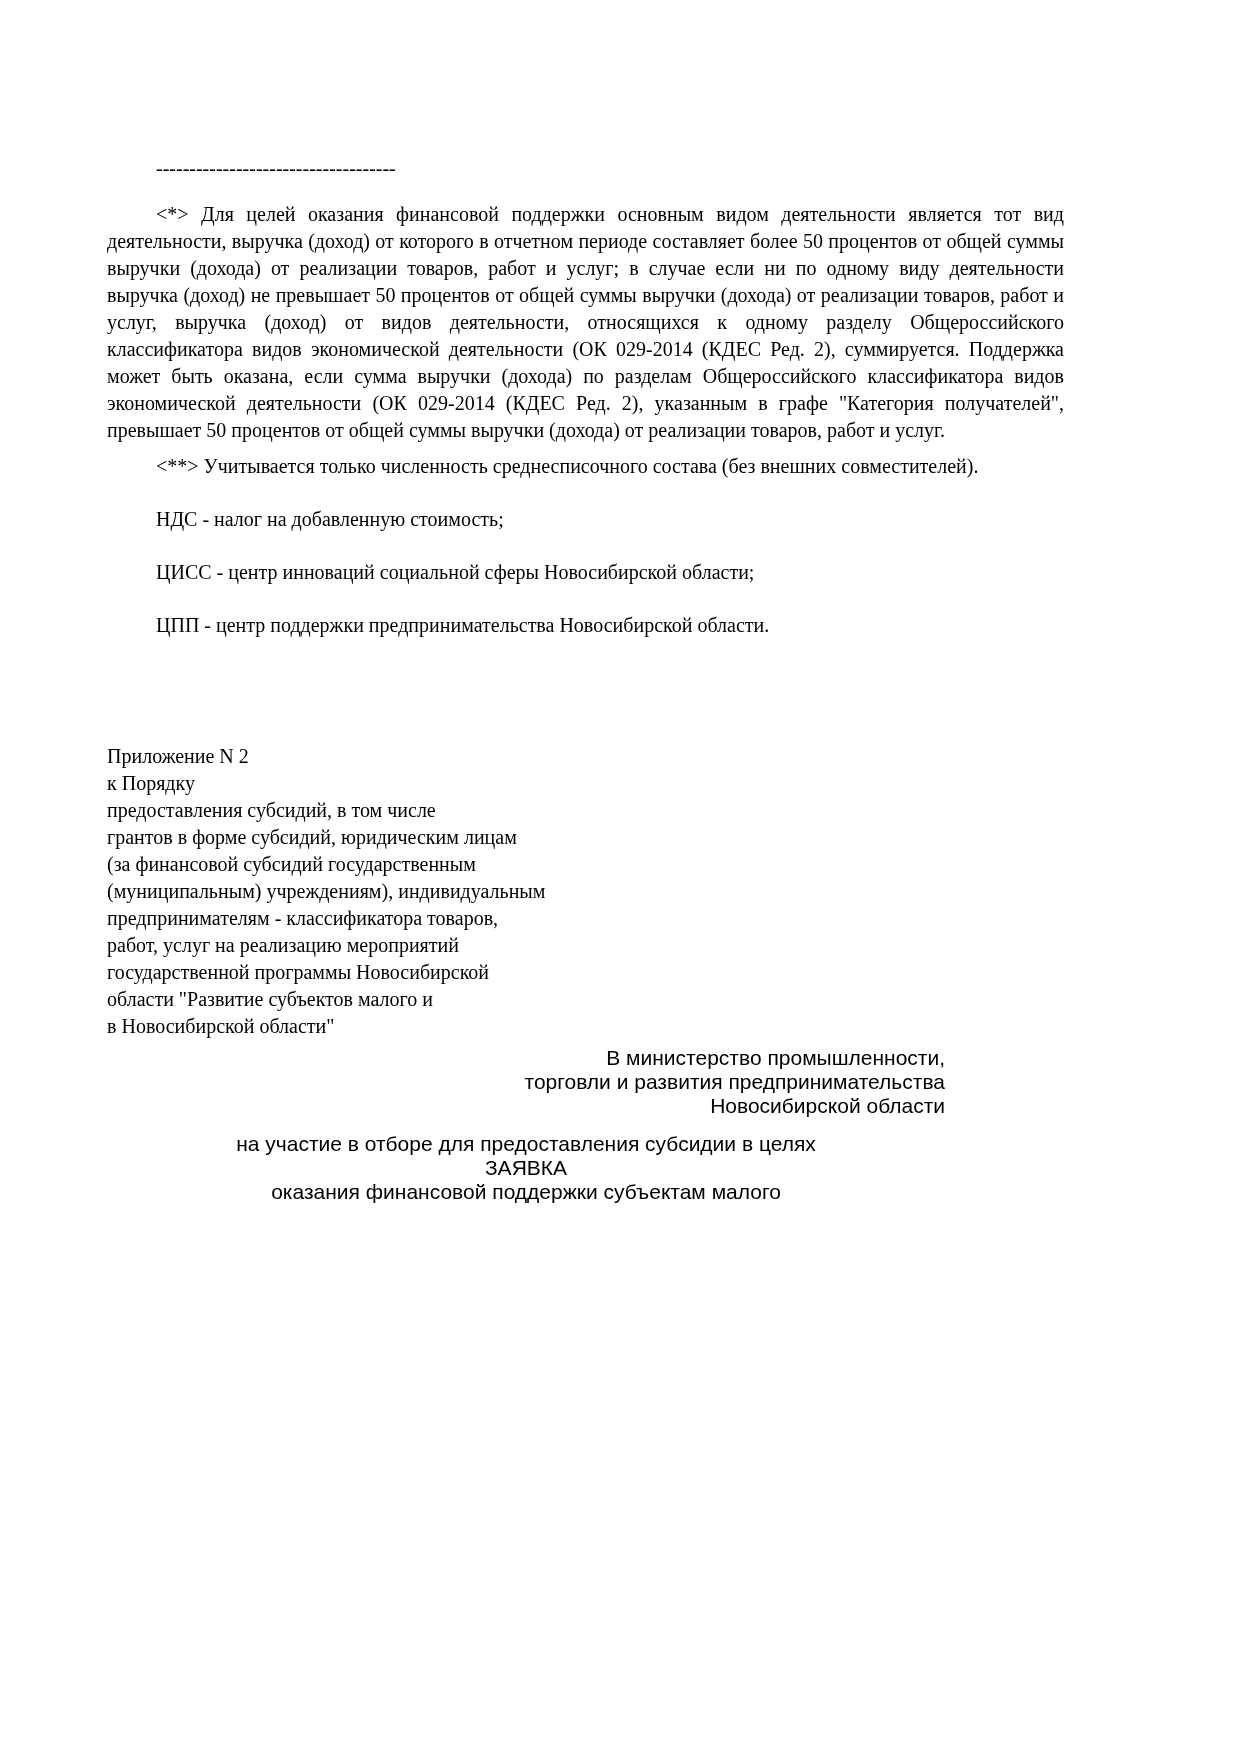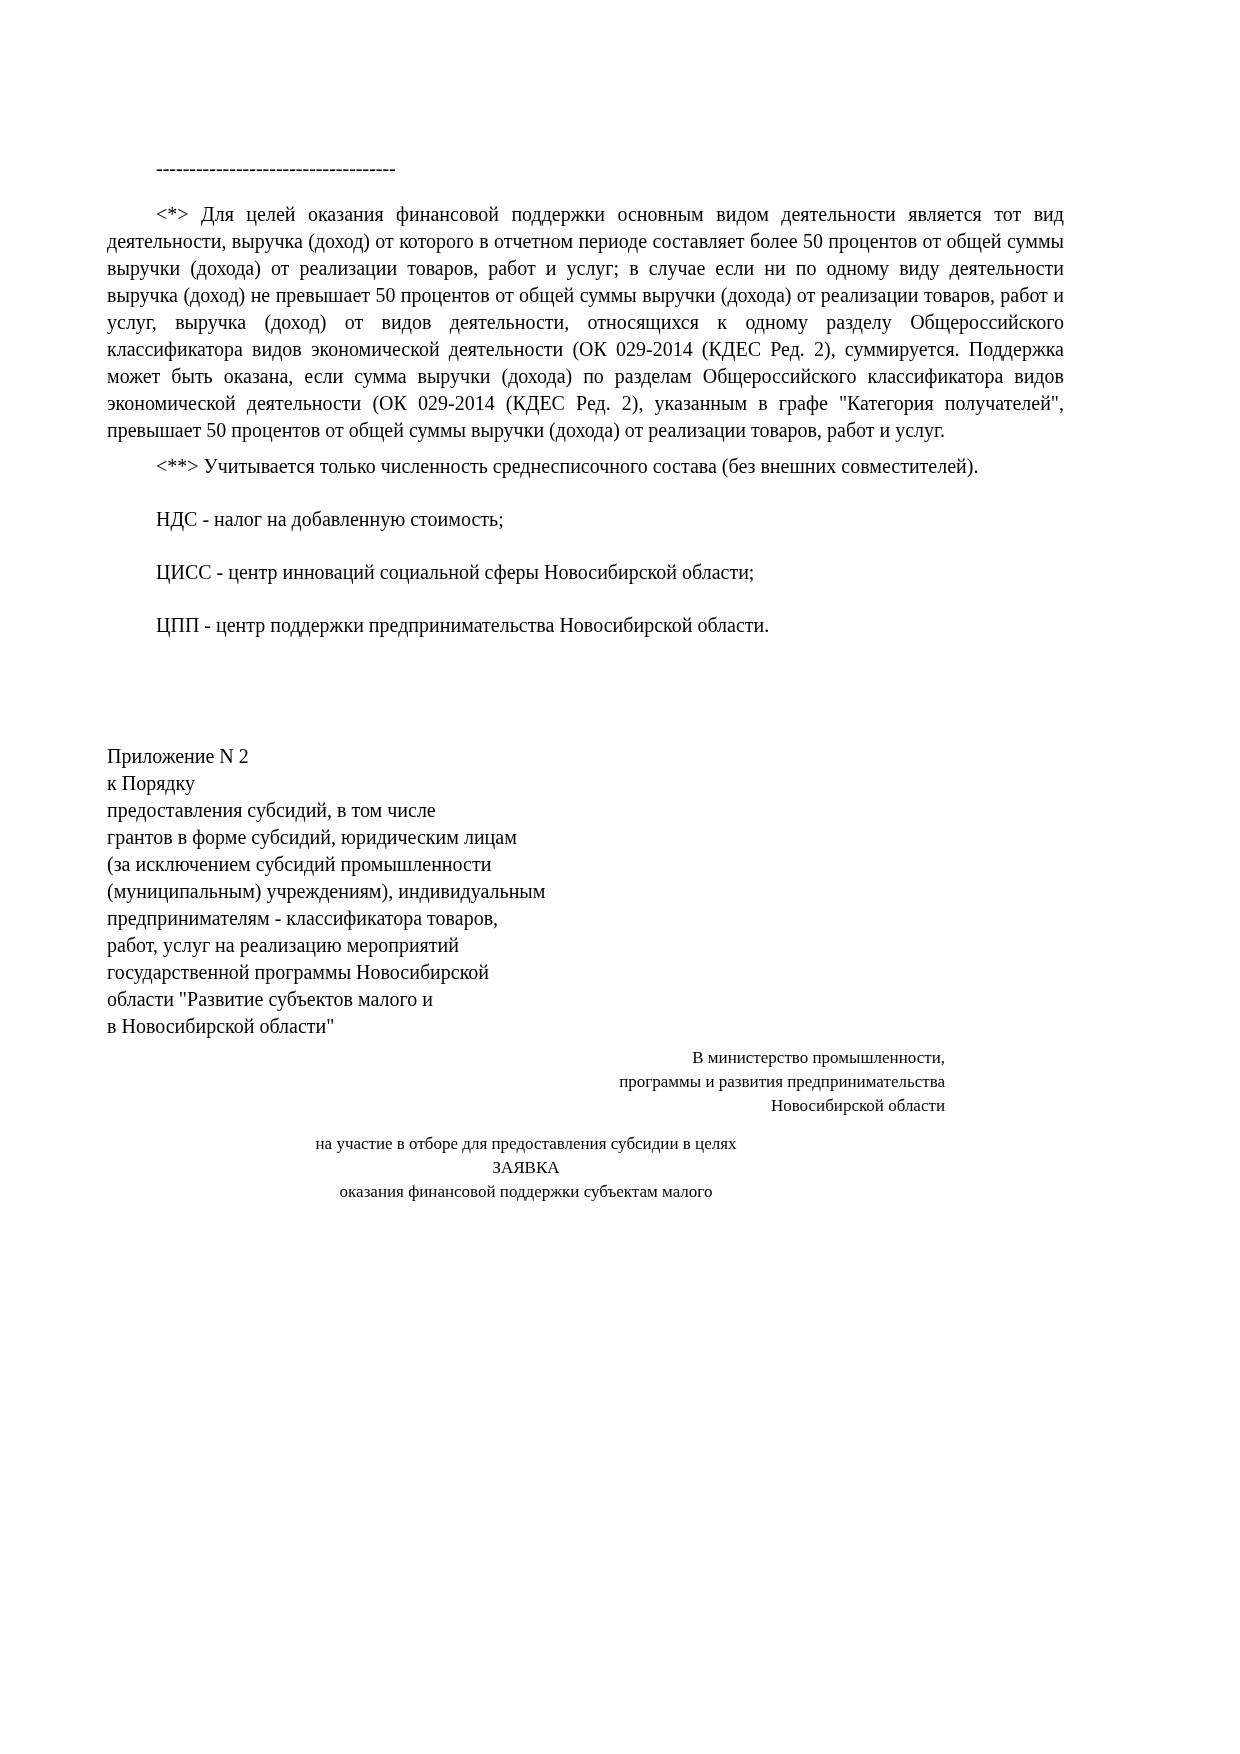--- a/index.html
+++ b/index.html
@@ -32,22 +32,22 @@
 
   .body-par.tight { margin-bottom: 9px; }
 
   .annex {
     text-align: left;
     margin-top: 104px;
   }
   .annex .line { display: block; }
 
   .mono-area {
-    font-family: Liberation Serif, serif;
-    font-size: 17px;
+    font-family: Liberation Sans, sans-serif;
+    font-size: 21px;
     line-height: 24px;
     width: 838px;
   }
 
   .addressee {
     text-align: right;
     margin-top: 6px;
   }
 
   .application {
@@ -72,34 +72,34 @@
 
   <p class="body-par">ЦИСС - центр инноваций социальной сферы Новосибирской области;</p>
 
   <p class="body-par">ЦПП - центр поддержки предпринимательства Новосибирской области.</p>
 
   <div class="annex">
     <span class="line">Приложение N 2</span>
     <span class="line">к Порядку</span>
     <span class="line">предоставления субсидий, в том числе</span>
     <span class="line">грантов в форме субсидий, юридическим лицам</span>
-    <span class="line">(за исключением субсидий промышленности</span>
+    <span class="line">(за финансовой субсидий государственным</span>
     <span class="line">(муниципальным) учреждениям), индивидуальным</span>
     <span class="line">предпринимателям - классификатора товаров,</span>
     <span class="line">работ, услуг на реализацию мероприятий</span>
     <span class="line">государственной программы Новосибирской</span>
     <span class="line">области "Развитие субъектов малого и</span>
     <span class="line">в Новосибирской области"</span>
   </div>
 
   <div class="mono-area">
 
     <div class="addressee">
       <div>В министерство промышленности,</div>
-      <div>программы и развития предпринимательства</div>
+      <div>торговли и развития предпринимательства</div>
       <div>Новосибирской области</div>
     </div>
 
     <div class="application">
       <div>на участие в отборе для предоставления субсидии в целях</div>
       <div>ЗАЯВКА</div>
       <div>оказания финансовой поддержки субъектам малого</div>
     </div>
 
   </div>

